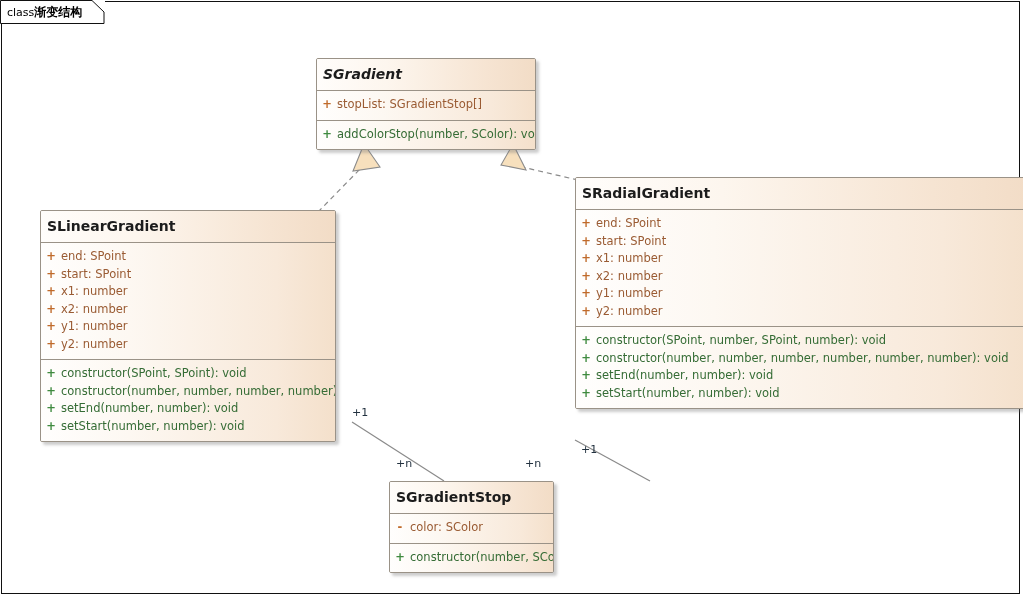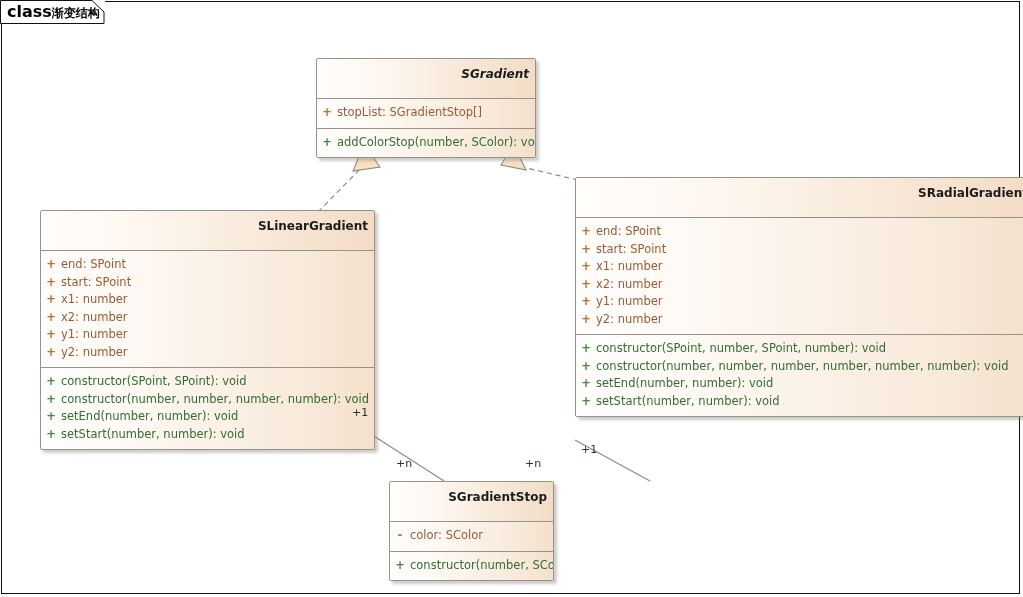--- a/index.html
+++ b/index.html
@@ -58,22 +58,22 @@
     position: absolute;
     left: 7px;
     top: 3px;
     font-size: 12px;
     color: #000000;
     white-space: nowrap;
     line-height: 18px;
     font-weight: 700;
   }
   .frame-tab-label .kw {
-    font-weight: 700;
-    font-size: 16px;
+    font-weight: 400;
+    font-size: 11px;
   }
 
   
   #links {
     position: absolute;
     left: 0;
     top: 0;
     width: 1023px;
     height: 597px;
     pointer-events: none;
@@ -85,25 +85,25 @@
     position: absolute;
     box-sizing: border-box;
     border: 1px solid #9a9287;
     border-radius: 2px;
     background: #fdf8f2;
     box-shadow: 3px 3px 3px rgba(120,120,120,0.38);
     z-index: 3;
     overflow: hidden;
   }
   .uml-header {
-    text-align: right;
-    font-size: 12px;
+    text-align: left;
+    font-size: 14px;
     font-weight: 700;
     color: #1c1c1c;
-    padding: 8px 6px 16px 6px;
+    padding: 8px 6px 8px 6px;
     background: linear-gradient(to right, #fffdfb 0%, #fdf6ee 32%, #f6e4d2 78%, #f2dcc6 100%);
     border-bottom: 1px solid #9a9287;
     line-height: 15px;
     white-space: nowrap;
     overflow: hidden;
   }
   .uml-header.abstract {
     font-style: italic;
   }
   .uml-section {
@@ -187,21 +187,21 @@
         <span class="vis vis-attr">+</span><span class="txt-attr">stopList: SGradientStop[]</span>
       </div>
     </div>
     <div class="uml-section">
       <div class="uml-row">
         <span class="vis vis-meth">+</span><span class="txt-meth">addColorStop(number, SColor): void</span>
       </div>
     </div>
   </div>
 
-  <div class="uml" style="left:40px; top:210px; width:335px;">
+  <div class="uml" style="left:40px; top:210px; width:296px;">
     <div class="uml-header">SLinearGradient</div>
     <div class="uml-section">
       <div class="uml-row">
         <span class="vis vis-attr">+</span><span class="txt-attr">end: SPoint</span>
       </div>
       <div class="uml-row">
         <span class="vis vis-attr">+</span><span class="txt-attr">start: SPoint</span>
       </div>
       <div class="uml-row">
         <span class="vis vis-attr">+</span><span class="txt-attr">x1: number</span>

